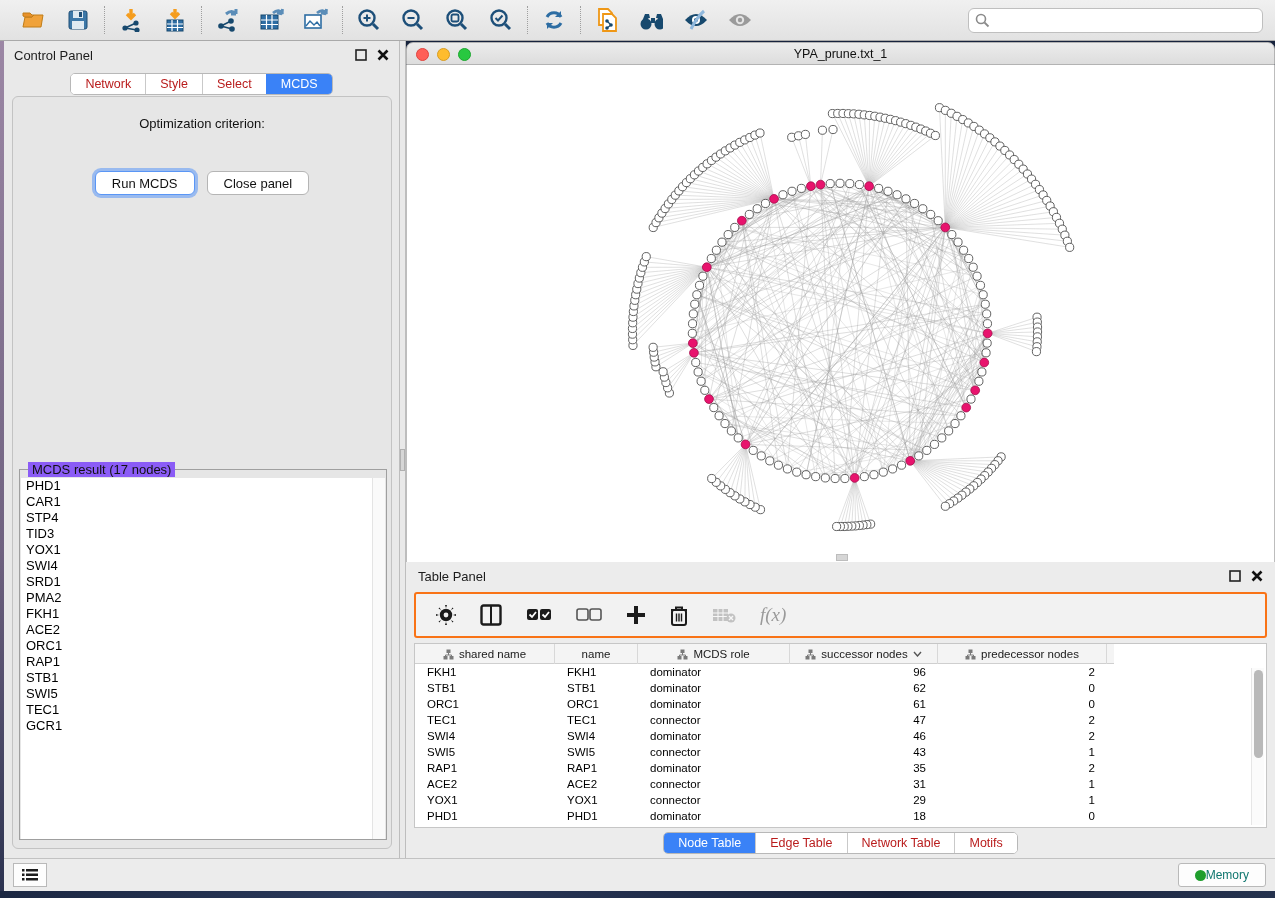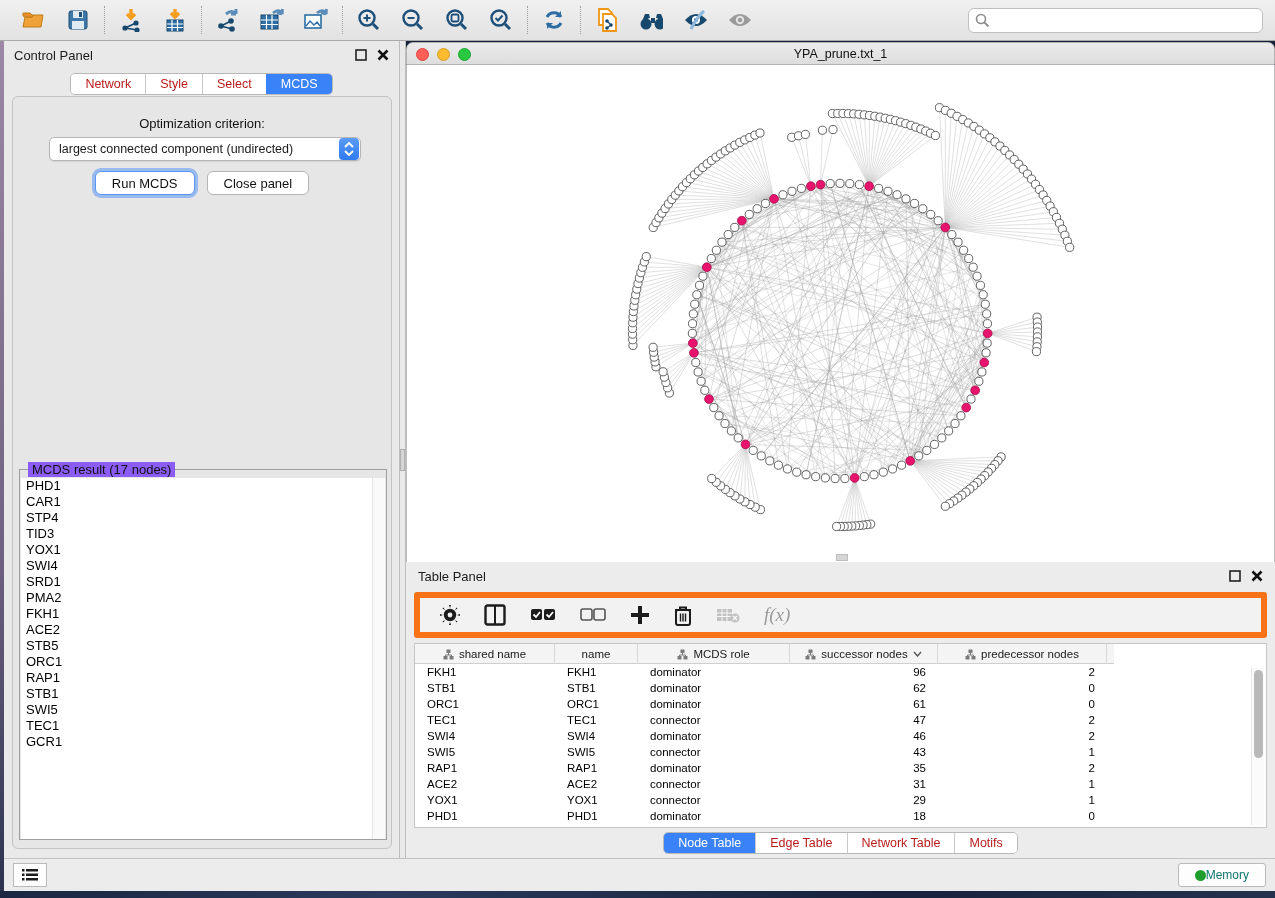--- a/index.html
+++ b/index.html
@@ -73,21 +73,21 @@
   .light.green { background:#28c840; border:1px solid #1da72f; }
   .net-title { width:100%; text-align:center; font-size:12.5px; color:#111; }
   .net-canvas { position:absolute; left:0; top:24px; width:869px; height:497px; background:#fff;
     border-left:1px solid #bdbdbd; border-right:1px solid #bdbdbd; }
 
   
   .table-panel { position:absolute; left:406px; top:562px; width:869px; height:296px; background:#ececec; }
   .tp-header { position:absolute; left:0; top:2px; right:0; height:24px; display:flex; align-items:center; padding:0 12px; }
   .tp-title { font-size:13px; color:#1c1c1c; }
   .tp-toolbar { position:absolute; left:8px; top:30px; right:8px; height:46px; background:#f2f2f2;
-    border:6px solid #f97316; border-radius:3px; display:flex; align-items:center; gap:24px; padding-left:20px; }
+    border:2px solid #f97316; border-radius:3px; display:flex; align-items:center; gap:24px; padding-left:20px; }
   .tt-icon { display:flex; align-items:center; justify-content:center; }
   .tt-icon.disabled { opacity:.45; }
   .fx-label { font-family:"Liberation Serif", serif; font-style:italic; font-size:19px; color:#9a9a9a; }
 
   .table-wrap { position:absolute; left:8px; top:81px; right:8px; height:185px; background:#fff; border:1px solid #c6c6c6; }
   .tgrid { display:grid; grid-template-columns:140px 83px 152px 148px 169px 1fr; }
   .thead { background:#f4f4f4; height:20px; border-bottom:1px solid #cfcfcf; width:699px; }
   .th { display:flex; align-items:center; justify-content:center; gap:5px; font-size:11.5px; color:#1a1a1a;
     border-right:1px solid #d8d8d8; height:20px; }
   .trow { height:16px; }
@@ -286,49 +286,37 @@
     <div class="seg">
       <div class="seg-btn">Network</div>
       <div class="seg-btn">Style</div>
       <div class="seg-btn">Select</div>
       <div class="seg-btn active">MCDS</div>
     </div>
   </div>
 
   <div class="cp-inner">
     <div class="opt-label">Optimization criterion:</div>
-    <div class="combo">
-      <span class="combo-text">largest connected component (undirected)</span>
-      <span class="combo-step">
-        <svg width="10" height="6">
-            <path d="M1 5 L5 1 L9 5" fill="none" stroke="#fff" stroke-width="1.8"></path>
-          </svg>
-        <svg width="10" height="6">
-            <path d="M1 1 L5 5 L9 1" fill="none" stroke="#fff" stroke-width="1.8"></path>
-          </svg>
-      </span>
-    </div>
     <div class="btn-row">
       <button class="push-btn focused">Run MCDS</button>
       <button class="push-btn">Close panel</button>
     </div>
     <div class="fieldset">
       <span class="fieldset-legend">MCDS result (17 nodes)</span>
       <div class="mcds-list">
           <div class="mcds-item">PHD1</div>
           <div class="mcds-item">CAR1</div>
           <div class="mcds-item">STP4</div>
           <div class="mcds-item">TID3</div>
           <div class="mcds-item">YOX1</div>
           <div class="mcds-item">SWI4</div>
           <div class="mcds-item">SRD1</div>
           <div class="mcds-item">PMA2</div>
           <div class="mcds-item">FKH1</div>
           <div class="mcds-item">ACE2</div>
-          <div class="mcds-item">STB5</div>
           <div class="mcds-item">ORC1</div>
           <div class="mcds-item">RAP1</div>
           <div class="mcds-item">STB1</div>
           <div class="mcds-item">SWI5</div>
           <div class="mcds-item">TEC1</div>
           <div class="mcds-item">GCR1</div>
         </div>
       <div class="mcds-scroll"></div>
     </div>
   </div>

